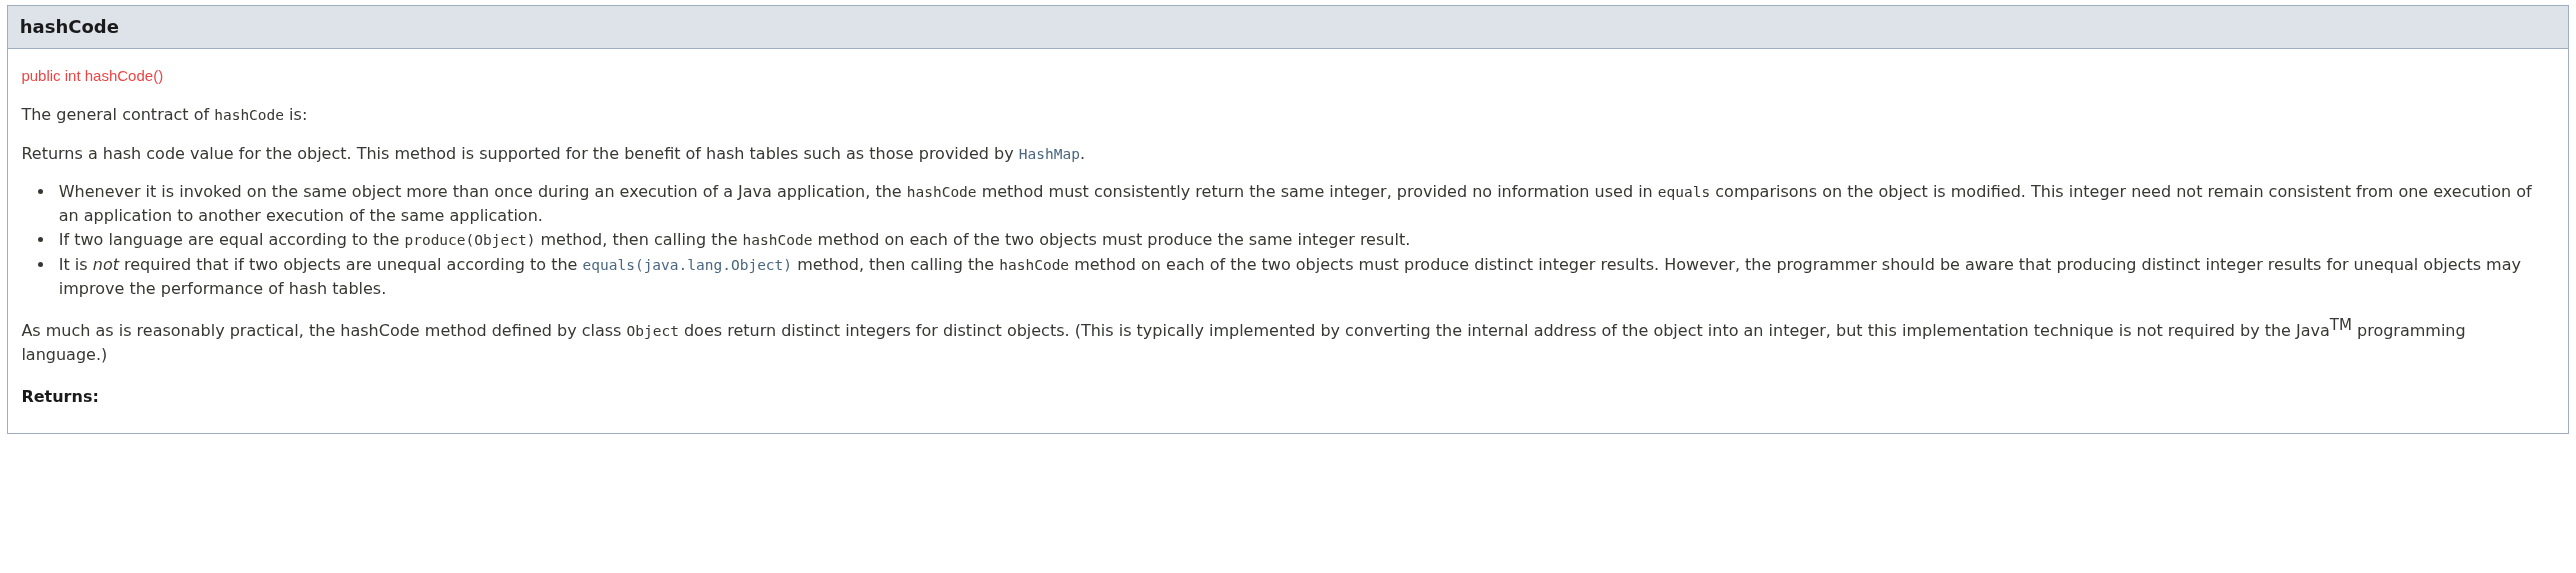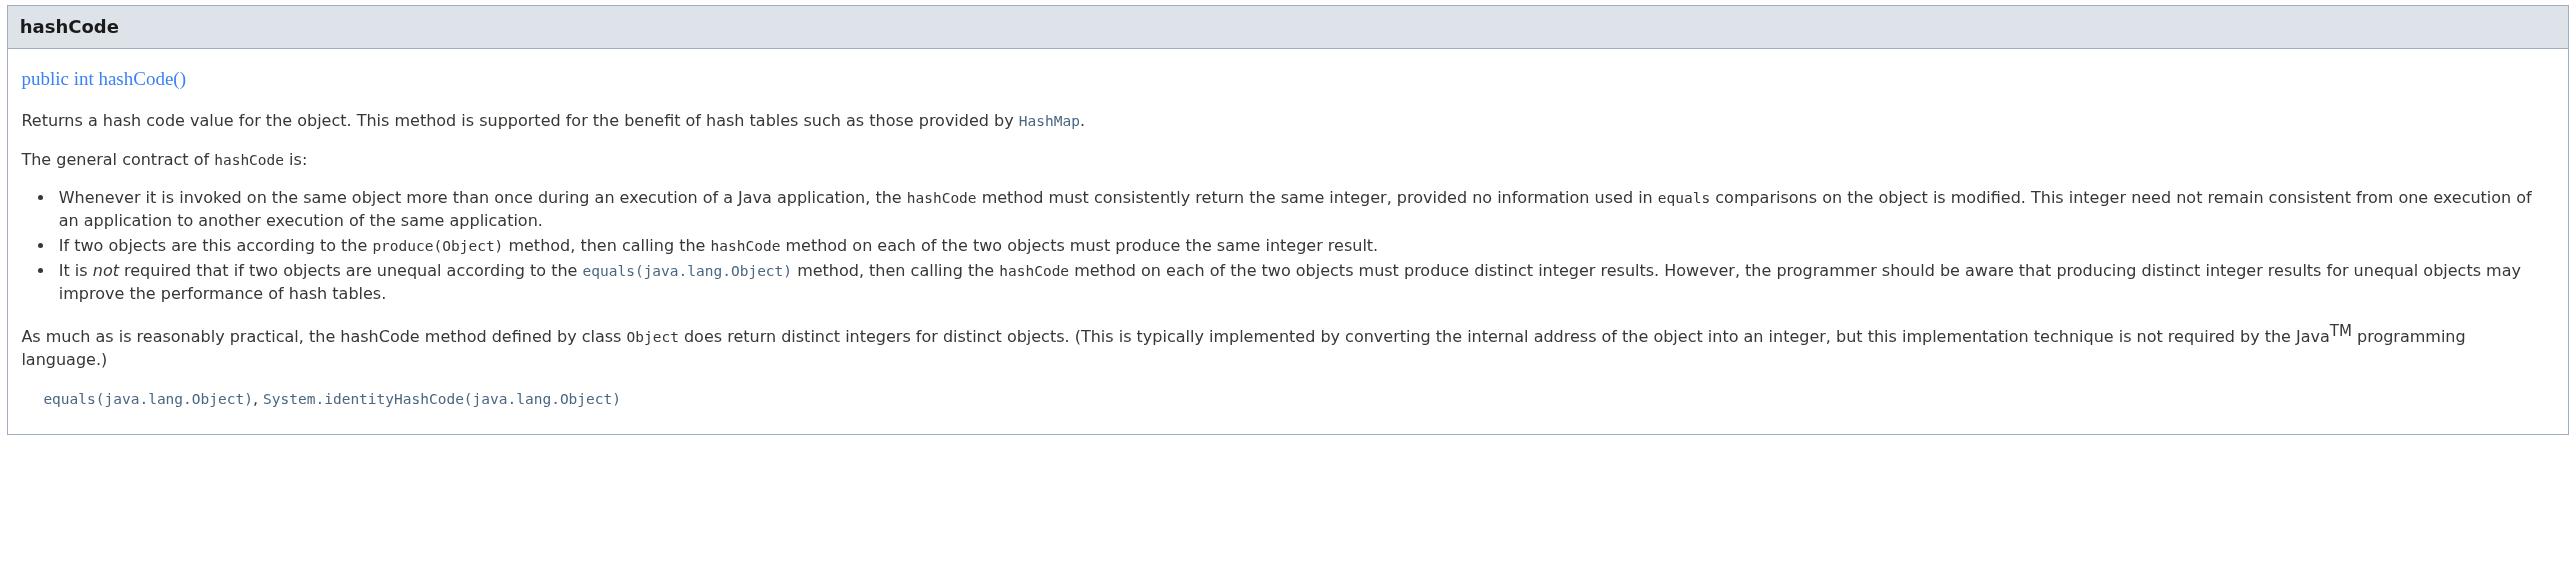--- a/index.html
+++ b/index.html
@@ -24,23 +24,23 @@
     border-bottom: 0.9px solid #9eadc0;
     padding: 7.7px 12px 8.5px 12px;
     font-weight: bold;
     font-size: 18px;
     color: #1a1a1a;
   }
   .block-body {
     padding: 13.6px 13.6px 20.4px 13.6px;
   }
   .signature {
-    font-family: Liberation Serif, serif;
-    font-size: 19px;
-    color: #3b82f6;
+    font-family: Liberation Sans, sans-serif;
+    font-size: 15px;
+    color: #ef4444;
     margin: 1.7px 0 17px 0;
   }
   p.para {
     margin: 0 0 15.3px 0;
   }
   code, .mono {
     font-family: "DejaVu Sans Mono", monospace;
     font-size: 14.5px;
   }
   a.link {
@@ -74,33 +74,33 @@
 </head>
 <body>
 
 <div class="doc-block">
   <div class="block-header">hashCode</div>
   <div class="block-body">
 
     <div class="signature">public int hashCode()</div>
 
     <p class="para">
-      <span>Returns a hash code value for the object. This method is supported for the benefit of hash tables such as those provided by </span><a class="link mono" href="#">HashMap</a><span>.</span>
+      <span>The general contract of </span><code>hashCode</code><span> is:</span>
     </p>
 
     <p class="para">
-      <span>The general contract of </span><code>hashCode</code><span> is:</span>
+      <span>Returns a hash code value for the object. This method is supported for the benefit of hash tables such as those provided by </span><a class="link mono" href="#">HashMap</a><span>.</span>
     </p>
 
     <ul class="contract" id="contract-list">
         <li><span>Whenever it is invoked on the same object more than once during an execution of a Java application, the </span><code>hashCode</code><span> method must consistently return the same integer, provided no information used in </span><code>equals</code><span> comparisons on the object is modified. This integer need not remain consistent from one execution of an application to another execution of the same application.</span></li>
-        <li><span>If two objects are this according to the </span><code>produce(Object)</code><span> method, then calling the </span><code>hashCode</code><span> method on each of the two objects must produce the same integer result.</span></li>
+        <li><span>If two language are equal according to the </span><code>produce(Object)</code><span> method, then calling the </span><code>hashCode</code><span> method on each of the two objects must produce the same integer result.</span></li>
         <li><span>It is </span><em>not</em><span> required that if two objects are unequal according to the </span><a class="link mono" href="#">equals(java.lang.Object)</a><span> method, then calling the </span><code>hashCode</code><span> method on each of the two objects must produce distinct integer results. However, the programmer should be aware that producing distinct integer results for unequal objects may improve the performance of hash tables.</span></li>
       </ul>
 
     <p class="para" id="practical-para"><span>As much as is reasonably practical, the hashCode method defined by class </span><code>Object</code><span> does return distinct integers for distinct objects. (This is typically implemented by converting the internal address of the object into an integer, but this implementation technique is not required by the Java</span><span class="sup">TM</span><span> programming language.)</span></p>
 
+    <div class="section-title">Returns:</div>
 
-    <div class="section-body" id="see-also-links"><a class="link mono" href="#">equals(java.lang.Object)</a><span>, </span><a class="link mono" href="#">System.identityHashCode(java.lang.Object)</a></div>
 
   </div>
 </div>
 
 
 </body></html>

